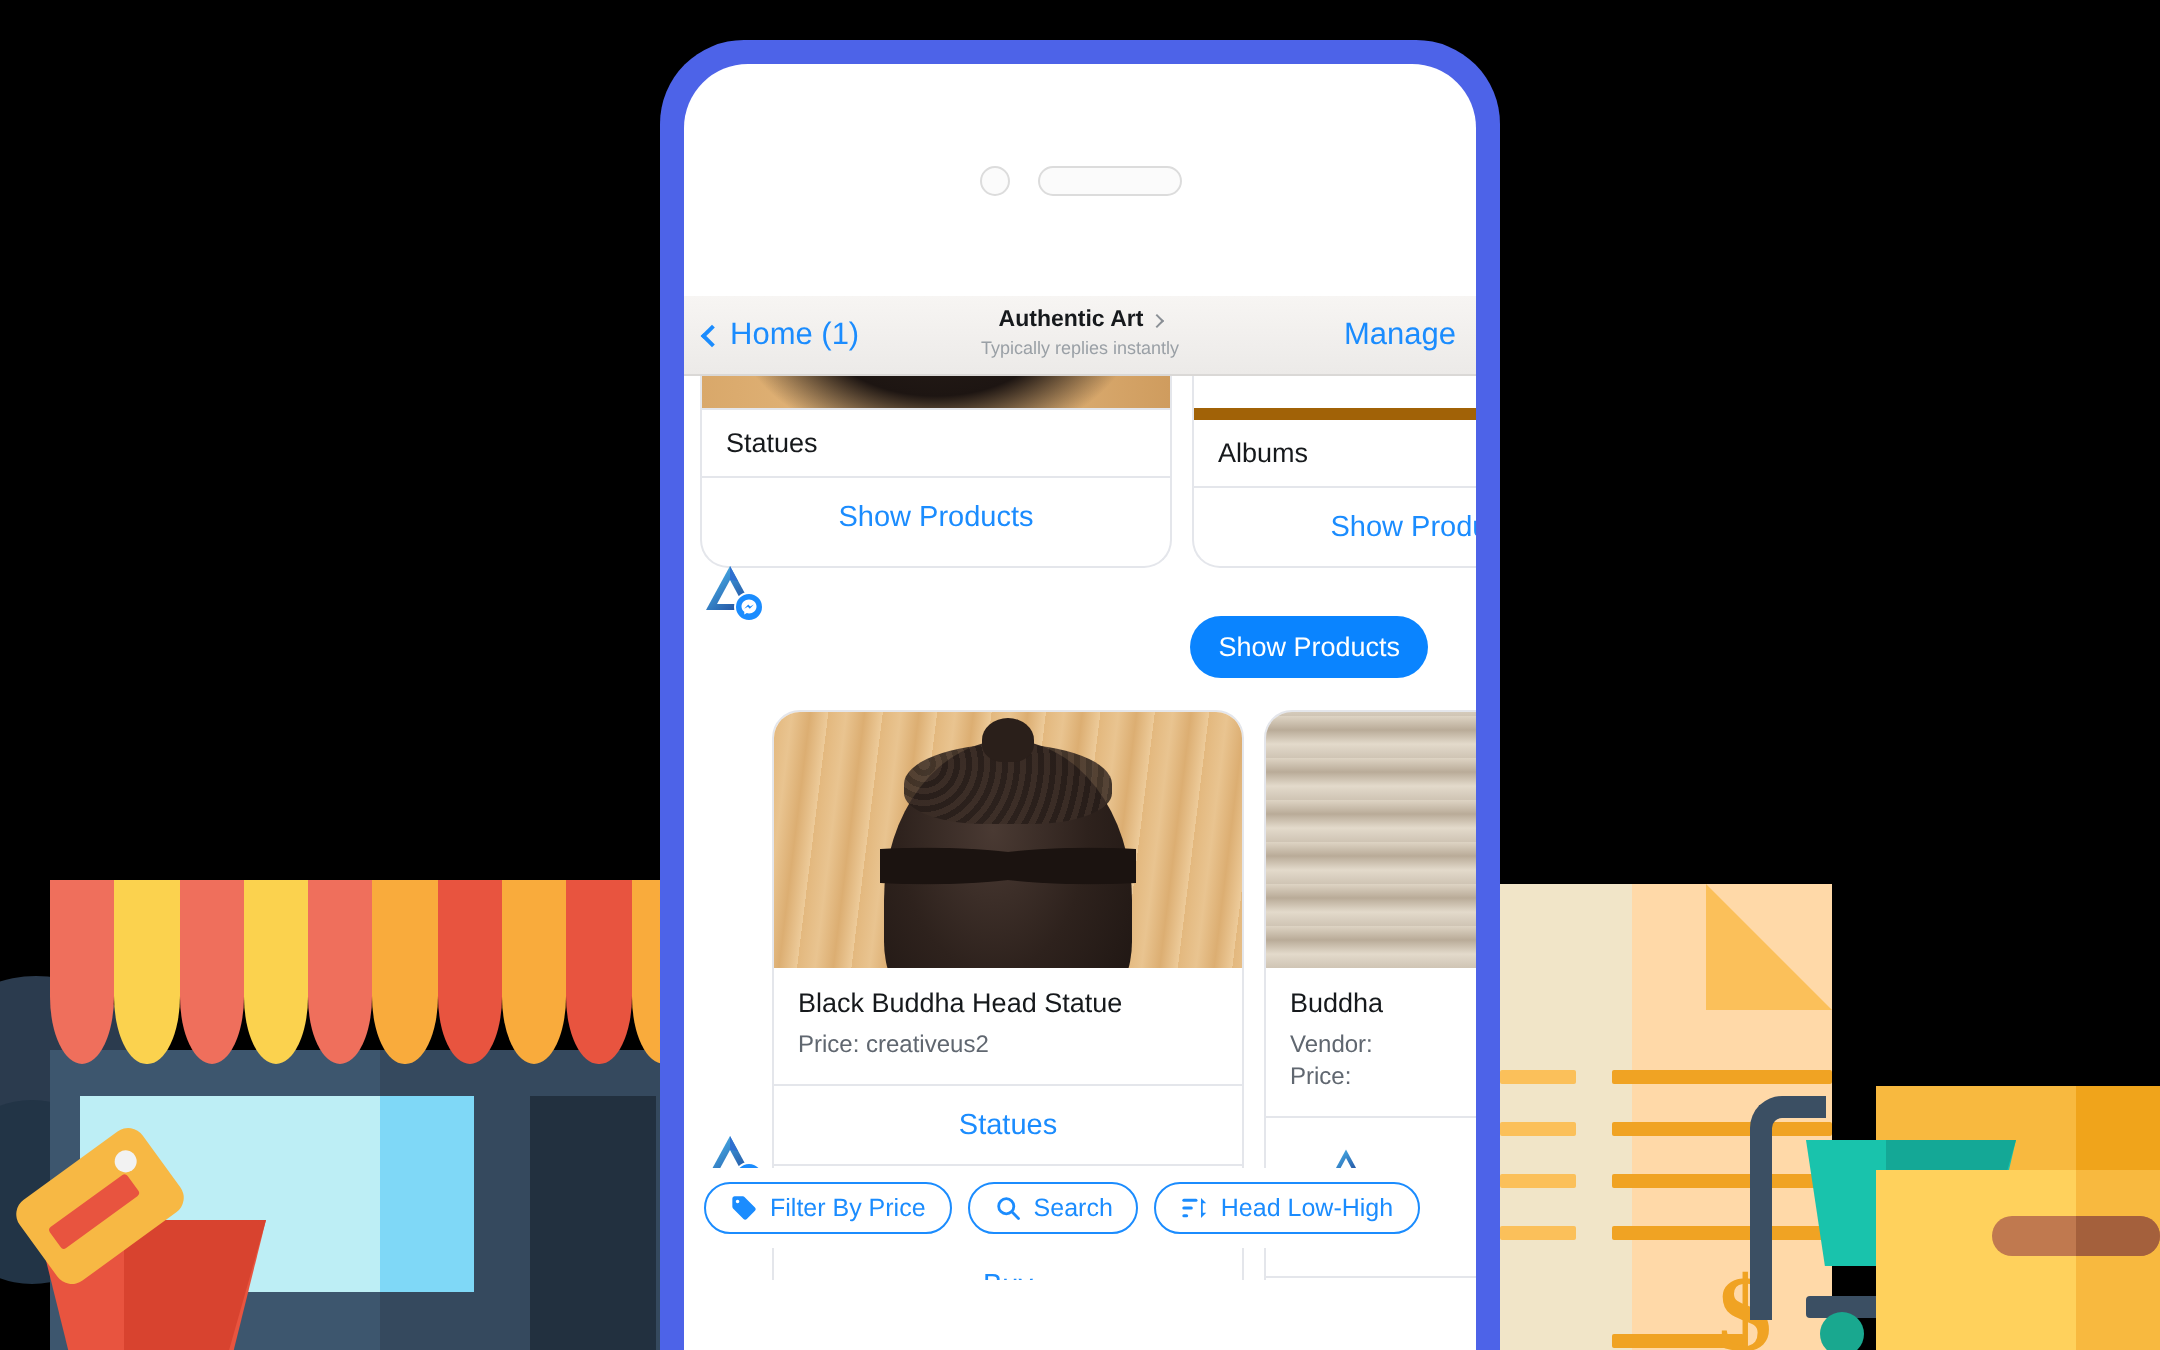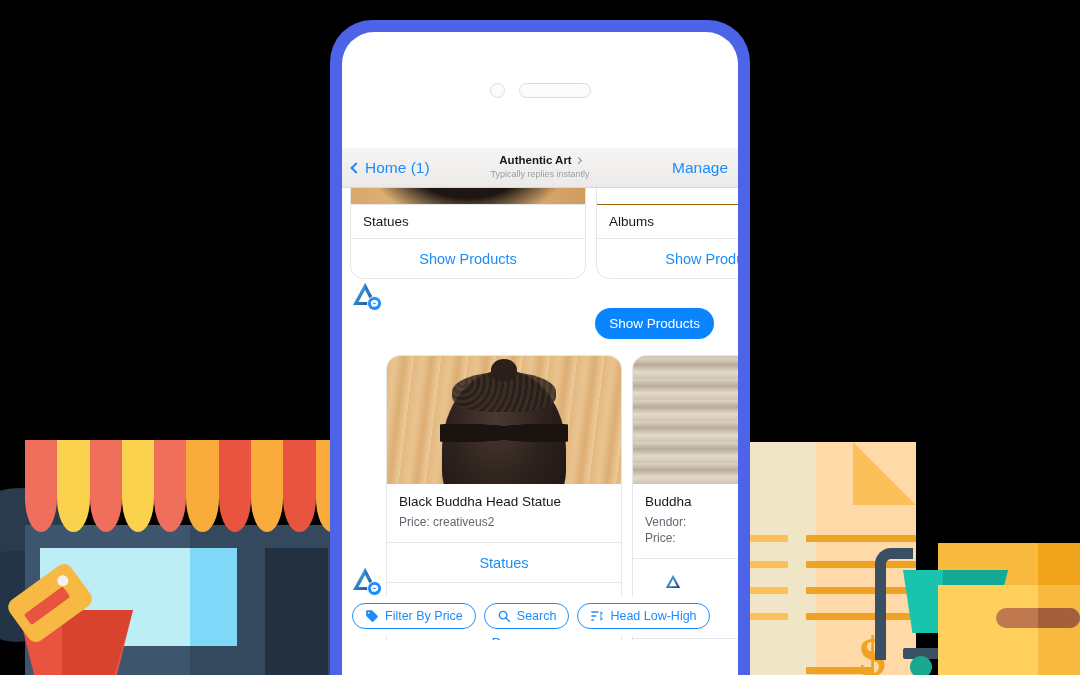--- a/index.html
+++ b/index.html
@@ -229,21 +229,21 @@
 
   .bubble-out {
     margin: 0 12px 0 auto; background: #0a84ff; color: #fff;
     font-size: 13.5px; padding: 8px 14px; border-radius: 18px;
     display: inline-block;
   }
   .out-row { display: flex; justify-content: flex-end; padding-right: 12px; }
 
   
   .qr-bar {
-    position: absolute; bottom: 4px; left: 0; right: 0; height: 40px;
+    position: absolute; bottom: 16px; left: 0; right: 0; height: 40px;
     background: #fff; display: flex; align-items: center; gap: 8px;
     padding: 0 10px; overflow: hidden;
   }
   .chip {
     display: flex; align-items: center; gap: 6px; flex: 0 0 auto;
     height: 26px; padding: 0 12px; border: 1px solid #1b8cfe;
     border-radius: 14px; color: #1b8cfe; font-size: 12.5px; white-space: nowrap;
     background: #fff;
   }
 </style>
@@ -343,21 +343,21 @@
             </div>
             <div style="padding:9px 12px;border-top:1px solid #e4e6eb;">
               <div class="card-title">Statues</div>
             </div>
             <div class="card-btn">Show Products</div>
           </div>
           <div class="top-card">
             <div class="top-img">
               
             </div>
-            <div style="padding:9px 12px;border-top:1px solid #a16207;">
+            <div style="padding:9px 12px;border-top:6px solid #a16207;">
               <div class="card-title">Albums</div>
             </div>
             <div class="card-btn">Show Products</div>
           </div>
         </div>
 
         <div style="position:absolute;left:8px;top:92px;">
           <div class="avatar">
             <svg width="30" height="30" viewBox="0 0 30 30">
               <defs>

